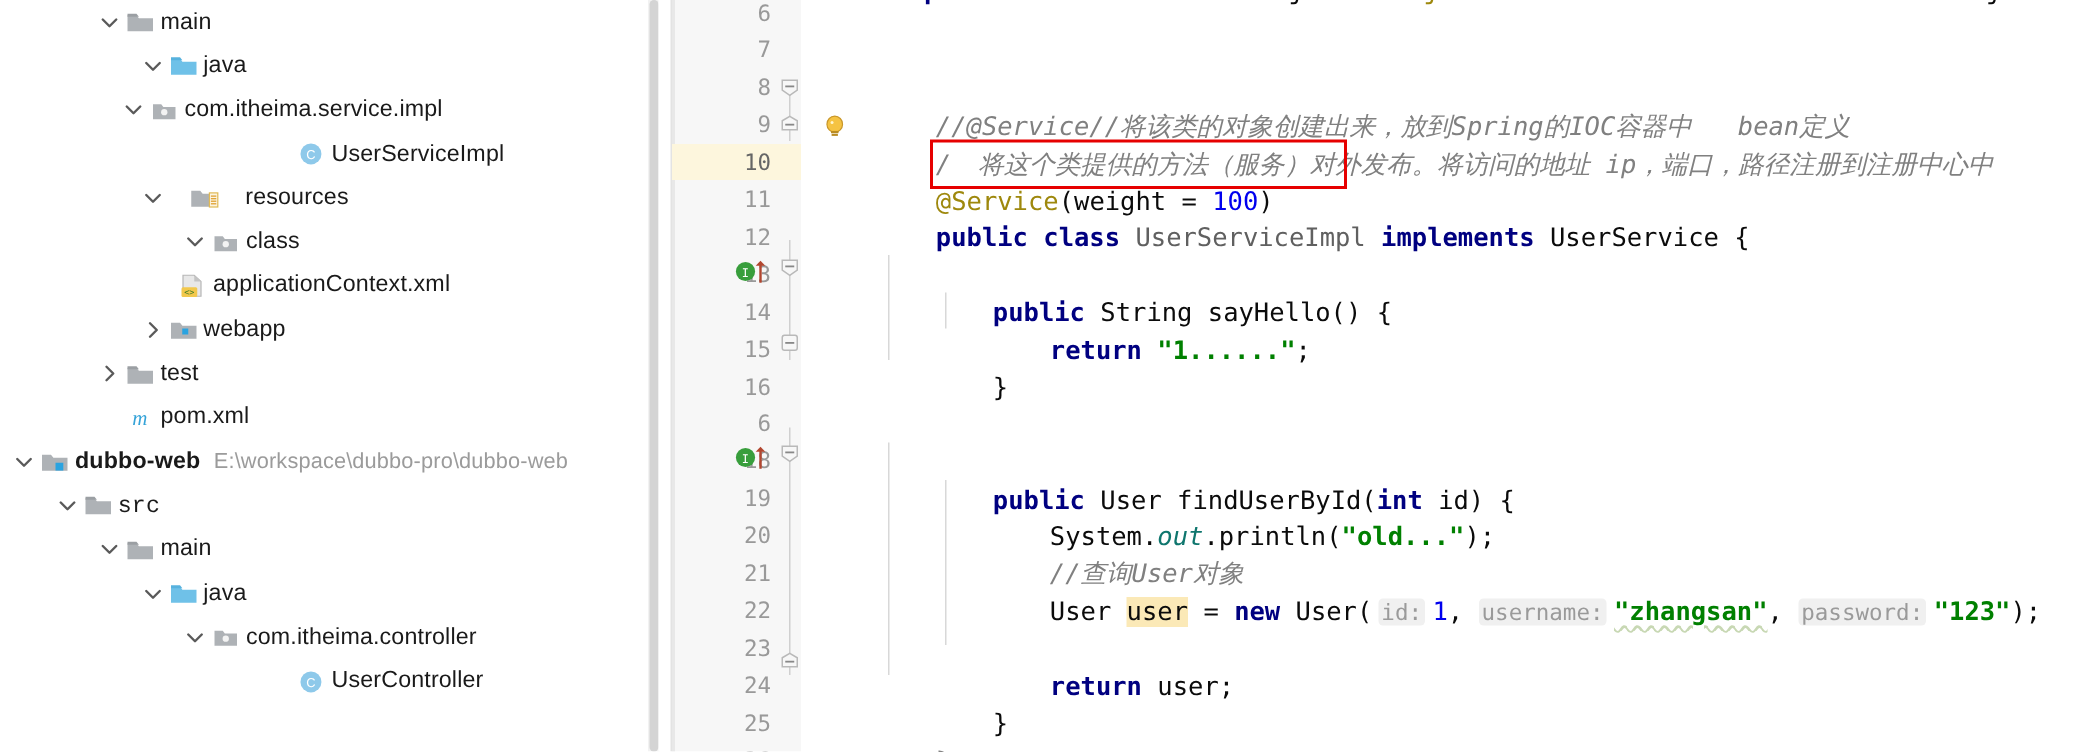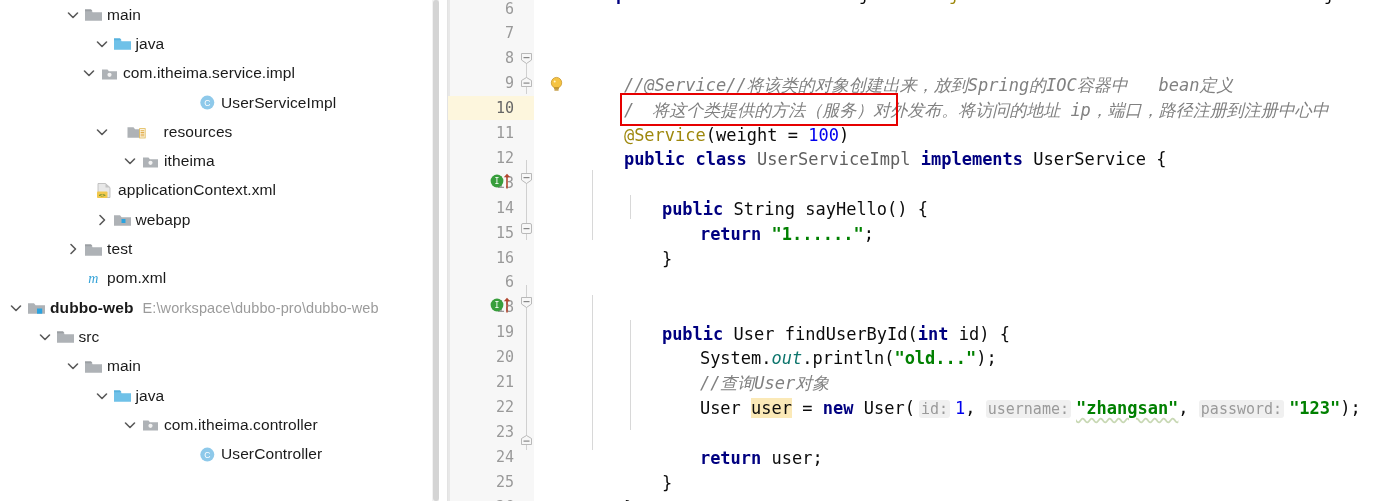--- a/index.html
+++ b/index.html
@@ -217,23 +217,23 @@
             <svg width="16" height="16" viewBox="0 0 16 16">
               <path d="M3.5 6l4.5 4.5L12.5 6" fill="none" stroke="#5a5a5a" stroke-width="1.6" stroke-linecap="round" stroke-linejoin="round"></path>
             </svg>
           </span>
           <span class="t-ico">
             <svg width="19" height="17" viewBox="0 0 19 17">
               <path d="M2 4.5h5.5l1.4 1.8H17v8.2H2z" fill="#aeb2b6"></path>
               <circle cx="9.5" cy="9.8" r="2.1" fill="#f3f3f3"></circle>
             </svg>
           </span>
-          <span class="t-label">itheima</span>
-        </div>
-        <div class="tree-row" style="padding-left: 76px;">
+          <span class="t-label">class</span>
+        </div>
+        <div class="tree-row" style="padding-left: 76px; margin-left: 24px;">
           <span class="twisty"></span>
           <span class="t-ico">
             <svg width="19" height="17" viewBox="0 0 19 17">
               <path d="M3 1.5h7.5L15 5.6v9.9H3z" fill="#e8e8e8" stroke="#b6b6b6" stroke-width="0.8"></path>
               <path d="M10.5 1.5L15 5.6h-4.5z" fill="#c4c4c4"></path>
               <rect x="2" y="9.5" width="10.5" height="6.5" rx="1" fill="#f2c84c"></rect>
               <text x="7.2" y="14.6" font-size="5.6" fill="#3a7a27" text-anchor="middle" font-family="monospace">&lt;&gt;</text>
             </svg>
           </span>
           <span class="t-label">applicationContext.xml</span>
@@ -283,21 +283,21 @@
           </span>
           <span class="t-ico">
             <svg width="19" height="17" viewBox="0 0 19 17">
               <path d="M1 4.2h6l1.6 2h9.4v8.6H1z" fill="#aeb2b6"></path>
               <rect x="10" y="9.5" width="5.2" height="5.2" fill="#2aa3e0"></rect>
             </svg>
           </span>
           <span class="t-label bold">dubbo-web</span>
           <span class="t-path">E:\workspace\dubbo-pro\dubbo-web</span>
         </div>
-        <div class="tree-row" style="padding-left: 36.5px;">
+        <div class="tree-row" style="padding-left: 36.5px; font-family: Liberation Mono, monospace;">
           <span class="twisty">
             <svg width="16" height="16" viewBox="0 0 16 16">
               <path d="M3.5 6l4.5 4.5L12.5 6" fill="none" stroke="#5a5a5a" stroke-width="1.6" stroke-linecap="round" stroke-linejoin="round"></path>
             </svg>
           </span>
           <span class="t-ico">
             <svg width="19" height="17" viewBox="0 0 19 17">
               <path d="M1 4.2h6l1.6 2h9.4v8.6H1z" fill="#aeb2b6"></path>
               <path d="M1 3.2h6l1.6 2H1z" fill="#9b9fa3"></path>
             </svg>

